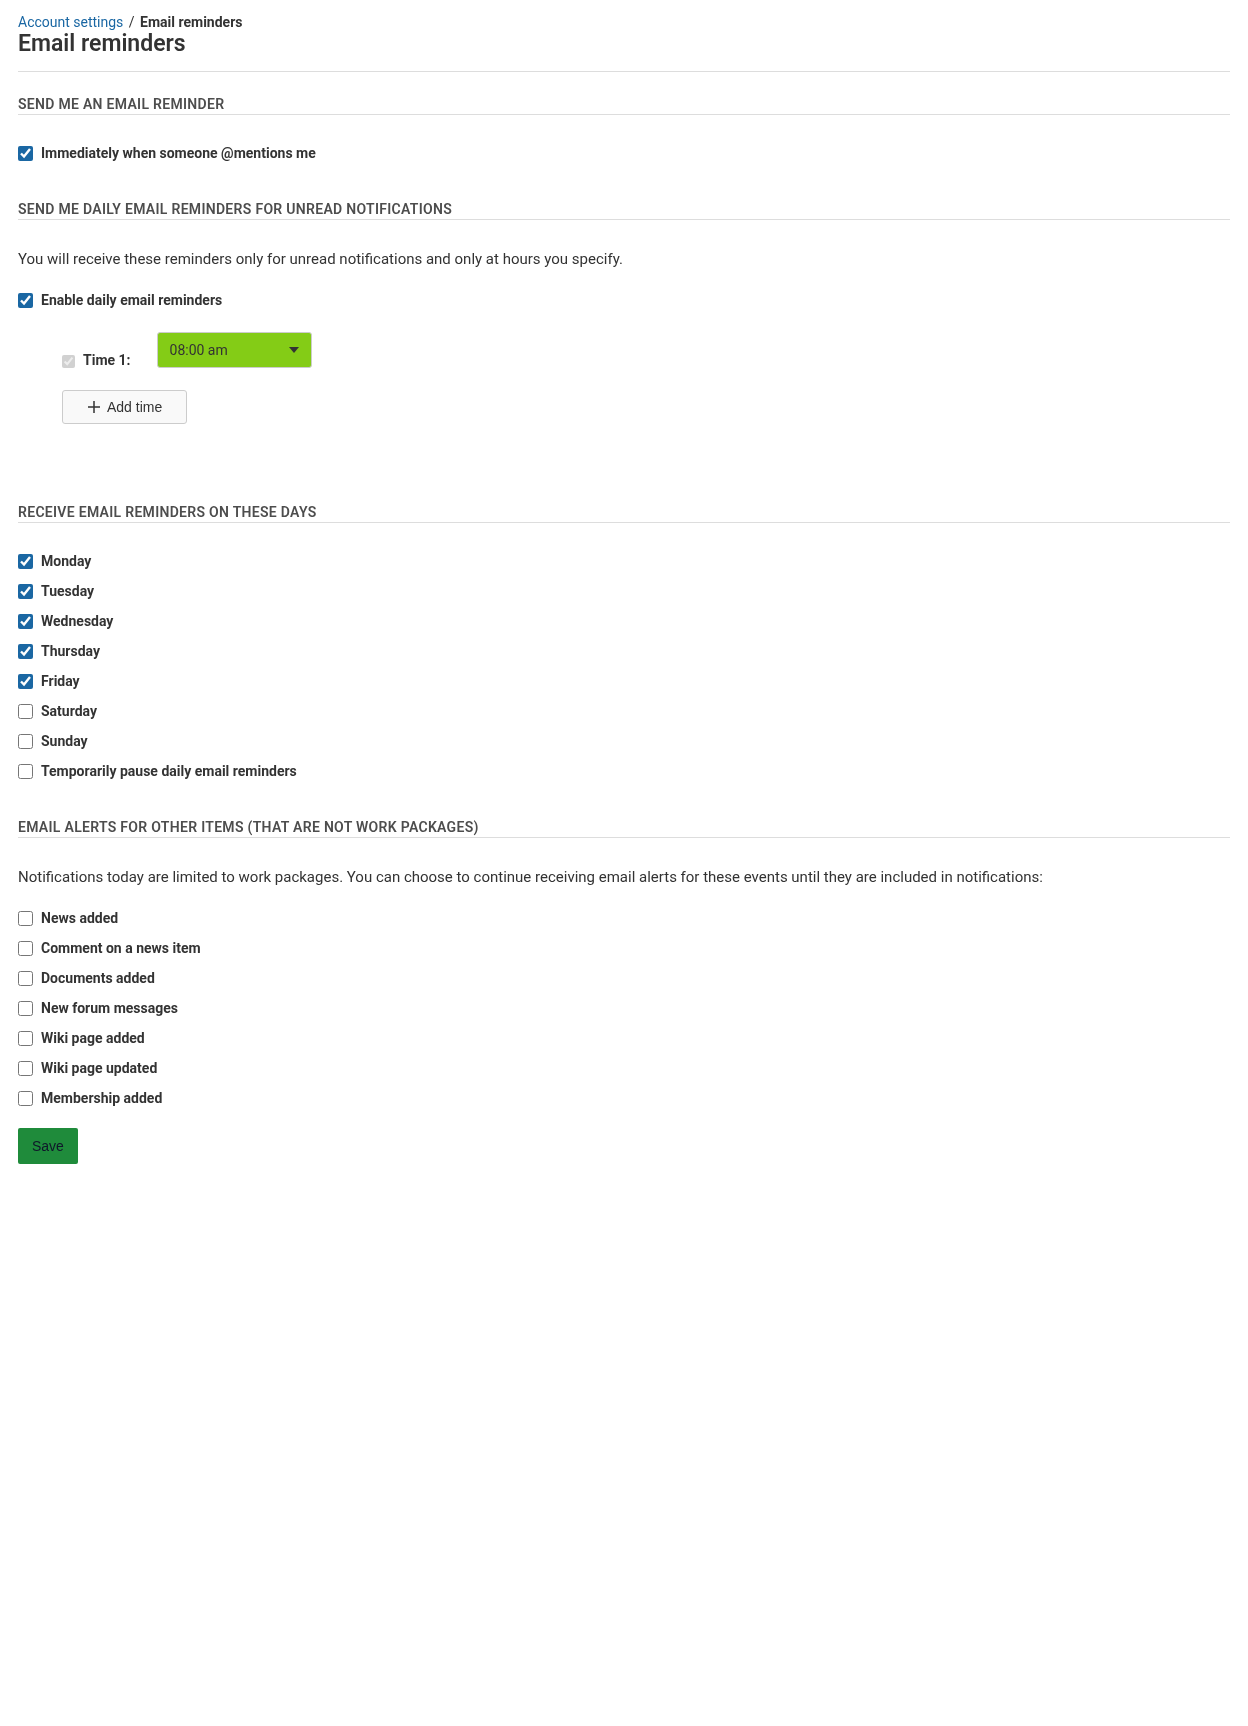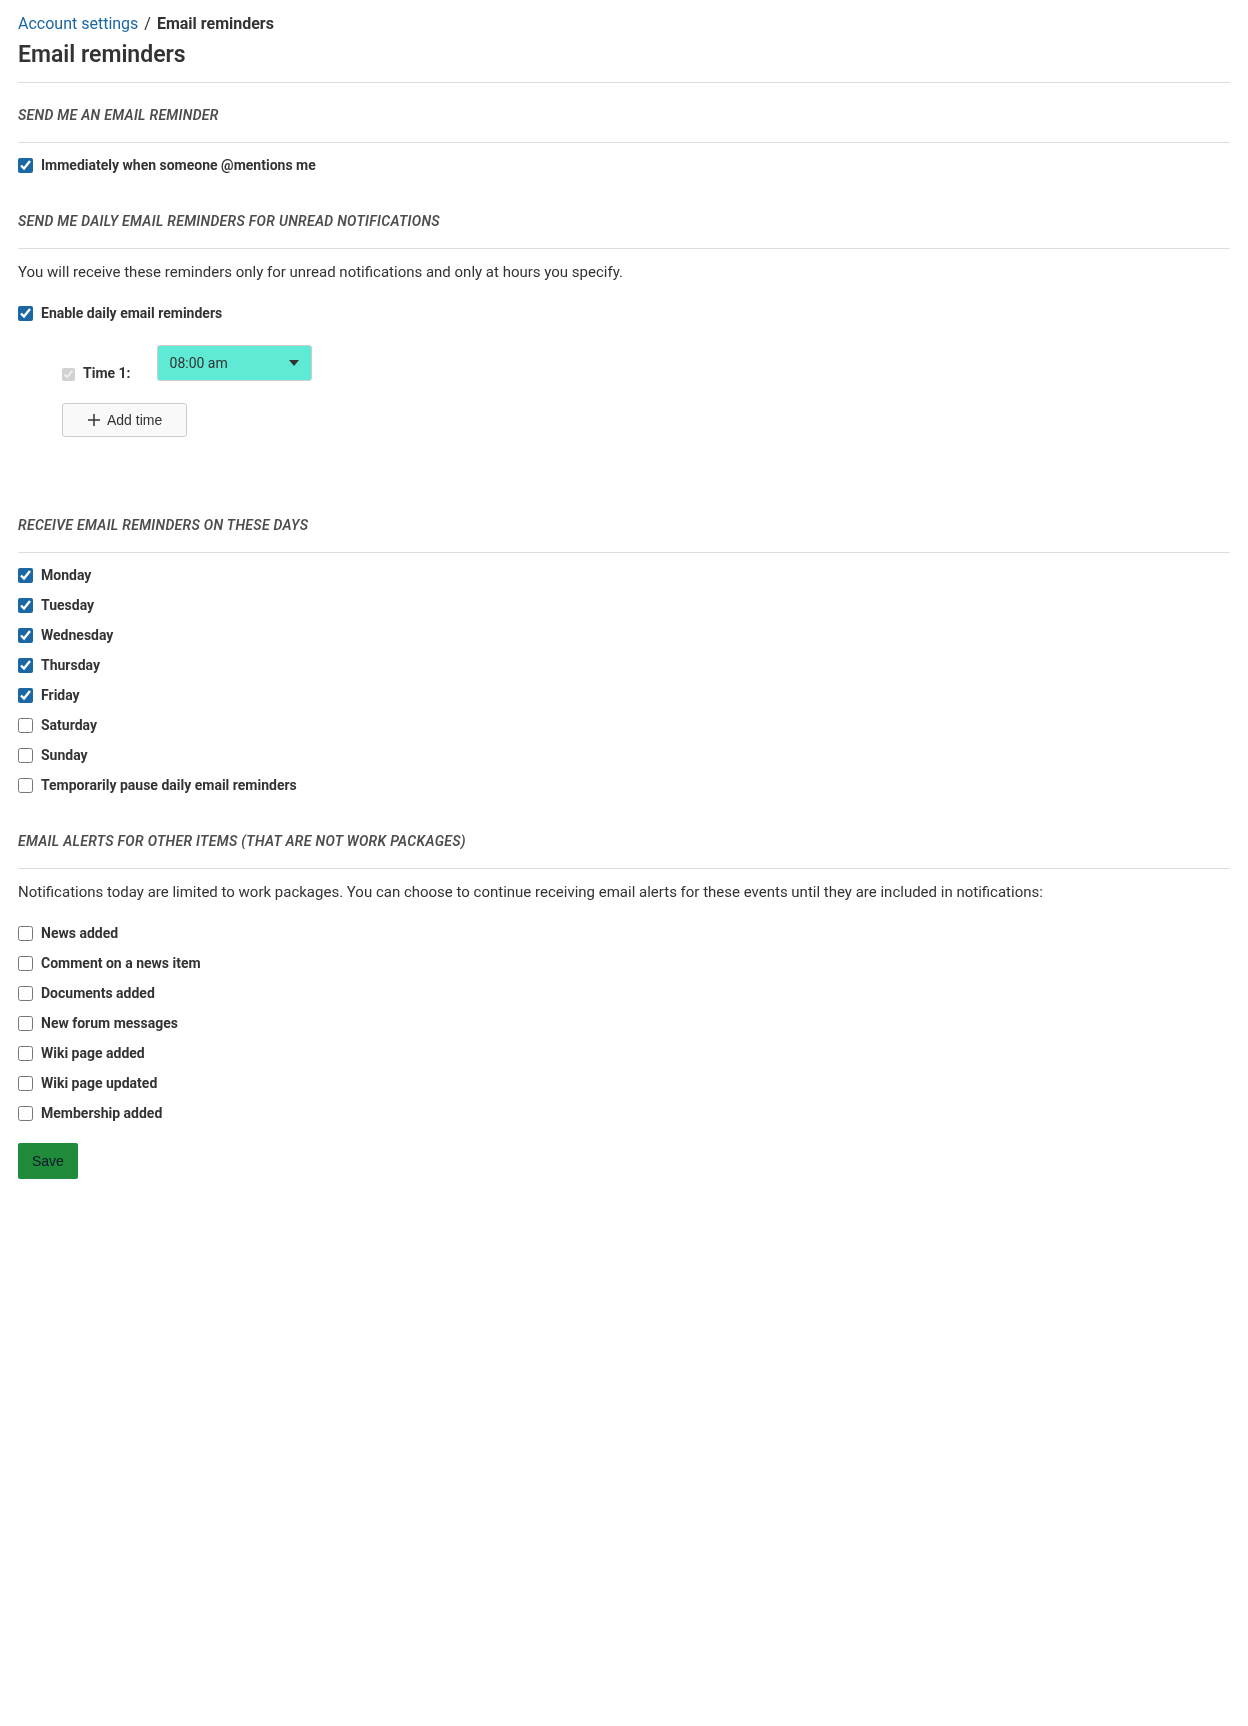--- a/index.html
+++ b/index.html
@@ -5,22 +5,22 @@
     * { box-sizing: border-box; margin: 0; padding: 0; }
     body {
       font-family: -apple-system, BlinkMacSystemFont, "Segoe UI", Roboto, Arial, sans-serif;
       font-size: 14px;
       color: #333;
       background: #fff;
       padding: 14px 18px;
       width: 1248px;
     }
     .breadcrumb {
-      font-size: 16px;
-      margin-bottom: 8px;
+      font-size: 14px;
+      margin-bottom: 0;
     }
     .breadcrumb a {
       color: #1a67a3;
       text-decoration: none;
     }
     .breadcrumb .sep { color: #333; margin: 0 2px; }
     .breadcrumb .current { font-weight: 700; color: #333; }
     h1.page-title {
       font-size: 23px;
       font-weight: 600;
@@ -32,23 +32,22 @@
       border-top: 1px solid #ddd;
       margin-bottom: 24px;
     }
     .section-heading {
       text-transform: uppercase;
       color: #4d4d4d;
       font-size: 14px;
       font-weight: 600;
       letter-spacing: 0.3px;
       border-bottom: 1px solid #ddd;
-      padding-bottom: 19px;
-      margin-bottom: 14px;
-      font-style: italic;
+      padding-bottom: 2px;
+      margin-bottom: 30px;
     }
     .description {
       font-size: 15px;
       color: #333;
       margin-bottom: 24px;
     }
     .check-row {
       display: flex;
       align-items: center;
       margin-bottom: 14px;
@@ -77,21 +76,21 @@
       margin-top: 24px;
       margin-bottom: 22px;
     }
     .time-label { font-weight: 700; margin-right: 26px; margin-left: 8px;}
     .time-select {
       width: 155px;
       height: 36px;
       padding: 6px 12px;
       border: 1px solid #ccc;
       border-radius: 3px;
-      background: #5eead4;
+      background: #84cc16;
       font-size: 14px;
       position: relative;
       display: flex;
       align-items: center;
       justify-content: space-between;
       cursor: pointer;
     }
     .time-select .caret {
       border-left: 5px solid transparent;
       border-right: 5px solid transparent;

